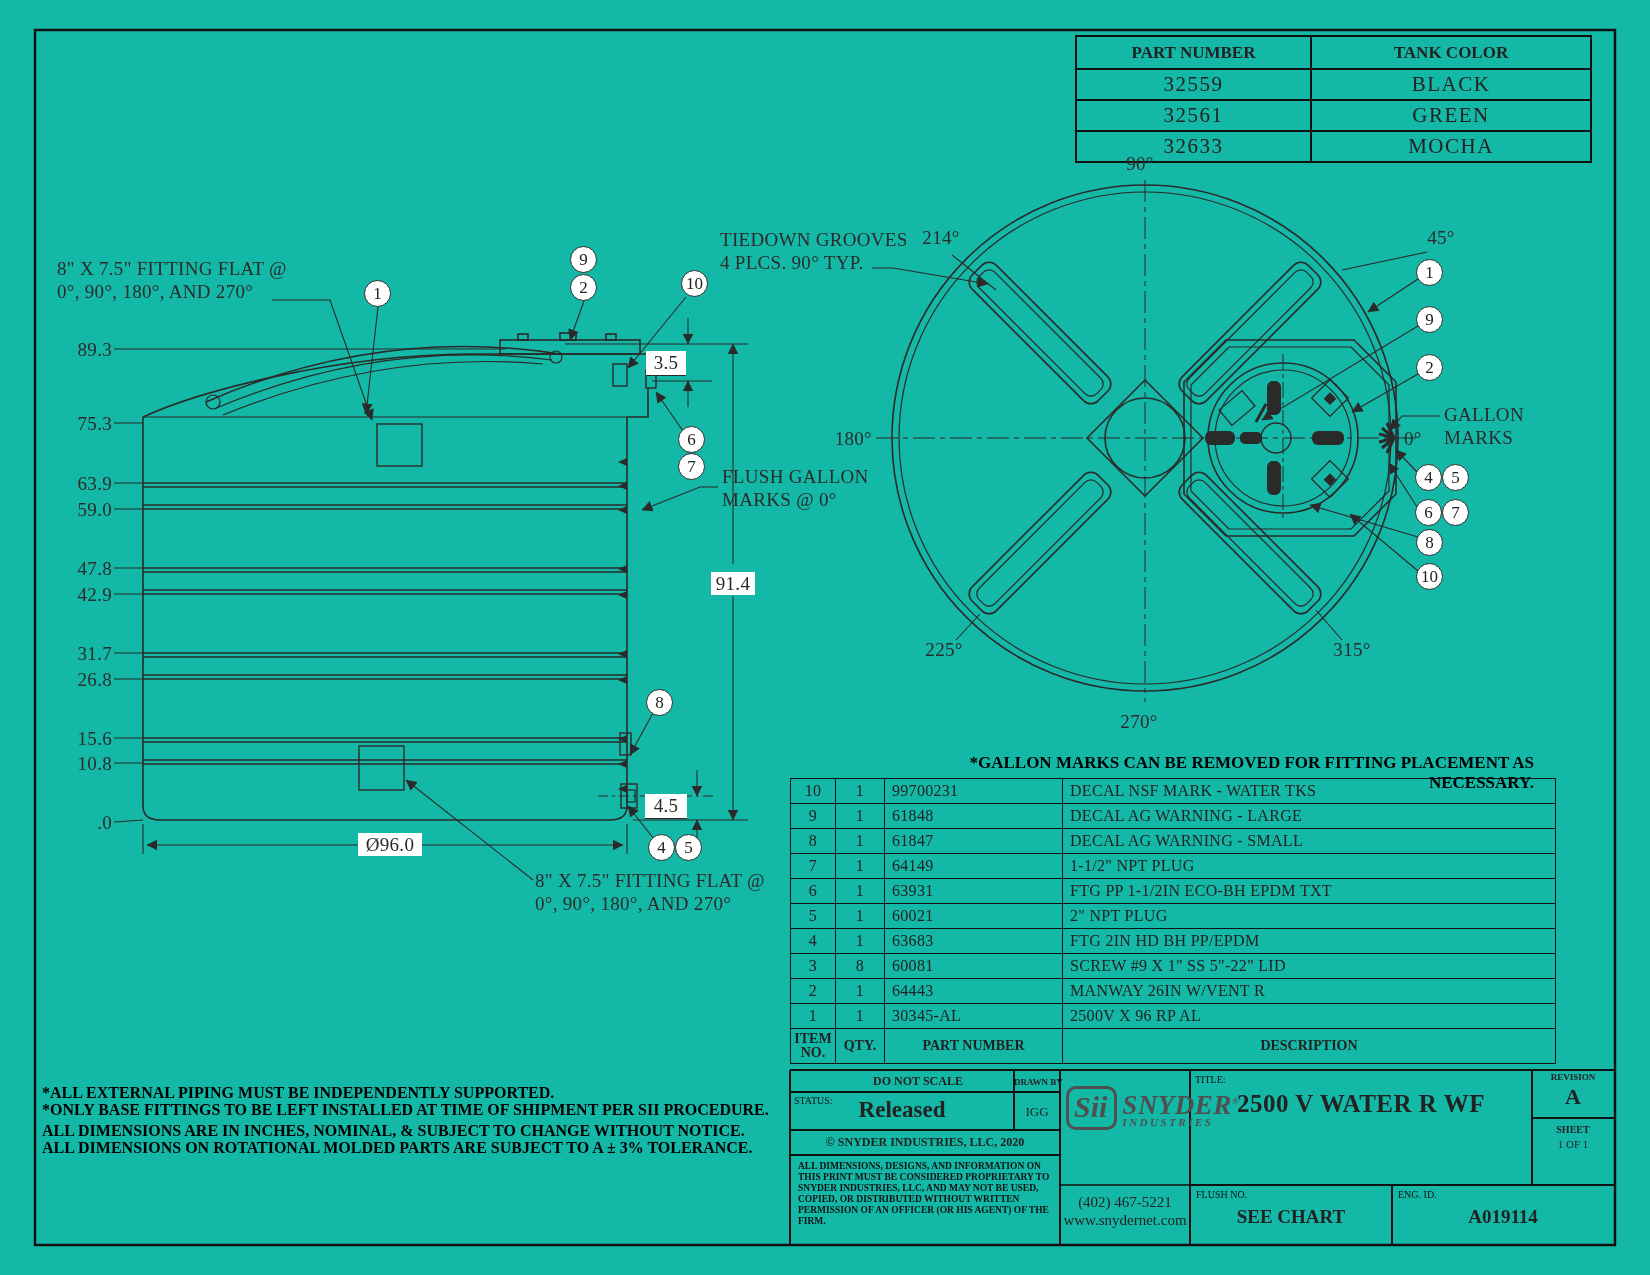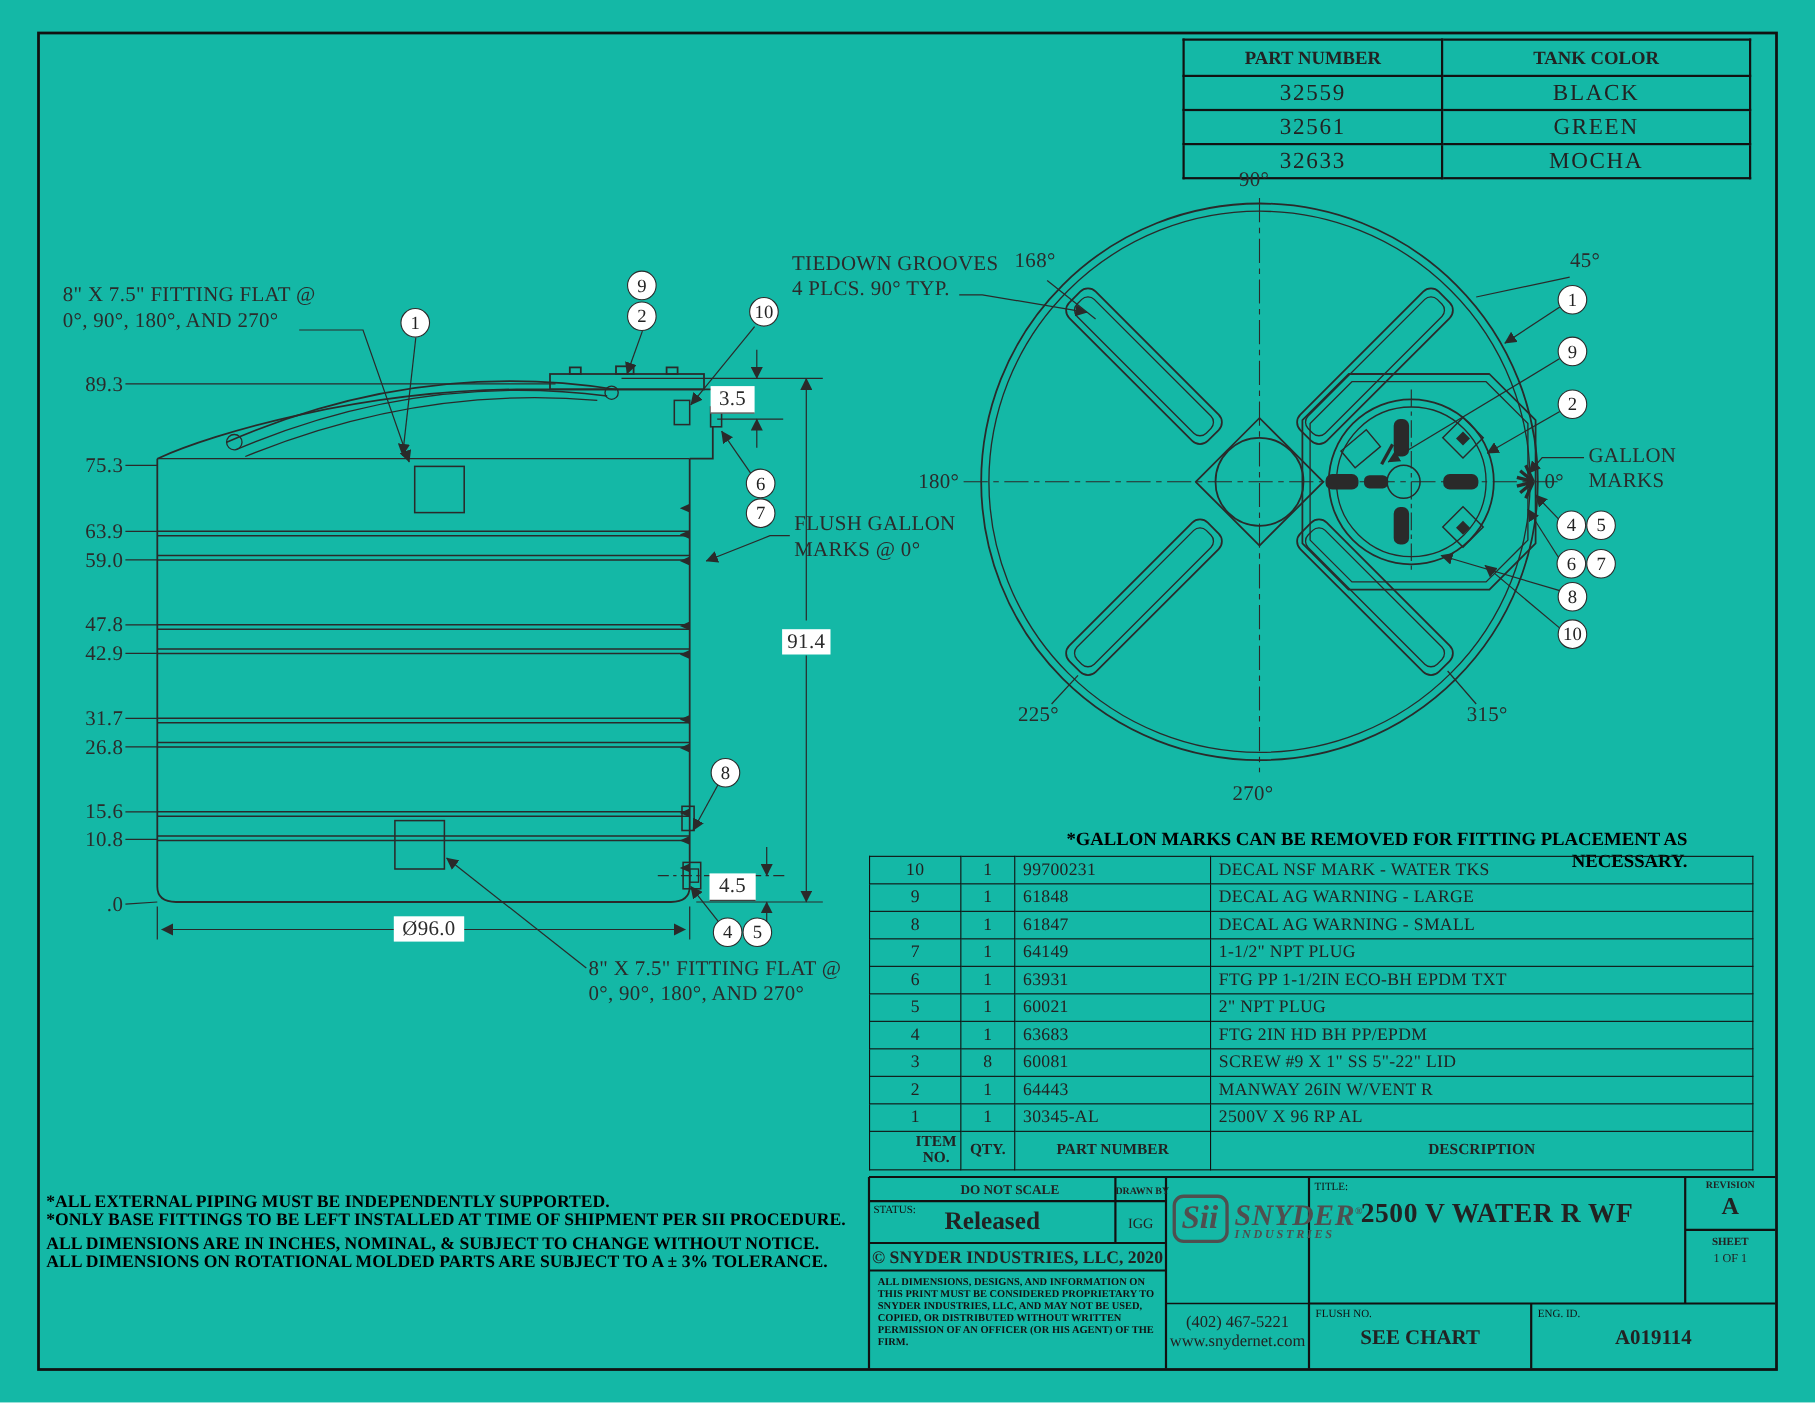--- a/index.html
+++ b/index.html
@@ -276,21 +276,21 @@
   <div class="co" style="left:678px;top:453px;">7</div>
   <div class="co" style="left:646px;top:689px;">8</div>
   <div class="co" style="left:648px;top:834px;">4</div>
   <div class="co" style="left:675px;top:834px;">5</div>
 
   <div class="lbl" style="left:720px;top:228px;">
     <div>TIEDOWN GROOVES</div>
     <div>4 PLCS. 90° TYP.</div>
   </div>
   <div class="lbl ctr" style="left:1115px;top:152px;width:50px;">90°</div>
-  <div class="lbl ctr" style="left:911px;top:226px;width:60px;">168°</div>
+  <div class="lbl ctr" style="left:911px;top:226px;width:60px;">214°</div>
   <div class="lbl ctr" style="left:1416px;top:226px;width:50px;">45°</div>
   <div class="lbl rt" style="left:822px;top:427px;width:50px;">180°</div>
   <div class="lbl" style="left:1404px;top:427px;">0°</div>
   <div class="lbl ctr" style="left:914px;top:638px;width:60px;">225°</div>
   <div class="lbl ctr" style="left:1322px;top:638px;width:60px;">315°</div>
   <div class="lbl ctr" style="left:1109px;top:710px;width:60px;">270°</div>
   <div class="lbl" style="left:1444px;top:403px;">
     <div>GALLON</div>
     <div>MARKS</div>
   </div>
@@ -363,34 +363,34 @@
       <td class="c-part">64443</td>
       <td class="c-desc">MANWAY 26IN W/VENT R</td>
     </tr>
     <tr>
       <td class="c-item">1</td>
       <td class="c-qty">1</td>
       <td class="c-part">30345-AL</td>
       <td class="c-desc">2500V X 96 RP AL</td>
     </tr>
     <tr>
-      <th class="c-item" style="white-space:normal;line-height:14px;padding-left:38px;">ITEM NO.</th>
+      <th class="c-item" style="white-space:normal;line-height:14px;">ITEM NO.</th>
       <th class="c-qty">QTY.</th>
       <th class="c-part">PART NUMBER</th>
       <th class="c-desc">DESCRIPTION</th>
     </tr>
   </tbody>
     </table>
 
   <div class="tb" style="left:790px;top:1074px;width:256px;text-align:center;font-size:12px;font-weight:bold;">DO NOT SCALE</div>
   <div class="tb" style="left:1014px;top:1077px;width:46px;text-align:center;font-size:9px;font-weight:bold;">DRAWN BY</div>
   <div class="tb tiny" style="left:794px;top:1095px;">STATUS:</div>
   <div class="tb" style="left:790px;top:1097px;width:224px;text-align:center;font-size:23px;font-weight:bold;">Released</div>
   <div class="tb" style="left:1014px;top:1104px;width:46px;text-align:center;font-size:13px;">IGG</div>
-  <div class="tb" style="left:790px;top:1135px;width:270px;text-align:center;font-size:16px;font-weight:bold;">© SNYDER INDUSTRIES, LLC, 2020</div>
+  <div class="tb" style="left:790px;top:1135px;width:270px;text-align:center;font-size:12px;font-weight:bold;">© SNYDER INDUSTRIES, LLC, 2020</div>
   <div class="tb" style="left:798px;top:1161px;width:256px;font-size:9.5px;font-weight:600;line-height:11px;white-space:normal;color:#111;">ALL DIMENSIONS, DESIGNS, AND INFORMATION ON THIS PRINT MUST BE CONSIDERED PROPRIETARY TO SNYDER INDUSTRIES, LLC, AND MAY NOT BE USED, COPIED, OR DISTRIBUTED WITHOUT WRITTEN PERMISSION OF AN OFFICER (OR HIS AGENT) OF THE FIRM.</div>
 
   <div class="logo">
     <div class="sii">Sii</div>
     <div>
       <div class="nm"><span>SNYDER</span><sup>®</sup></div>
       <div class="sub">INDUSTRIES</div>
     </div>
   </div>
   <div class="tb" style="left:1060px;top:1194px;width:130px;text-align:center;font-size:15px;">(402) 467-5221</div>

